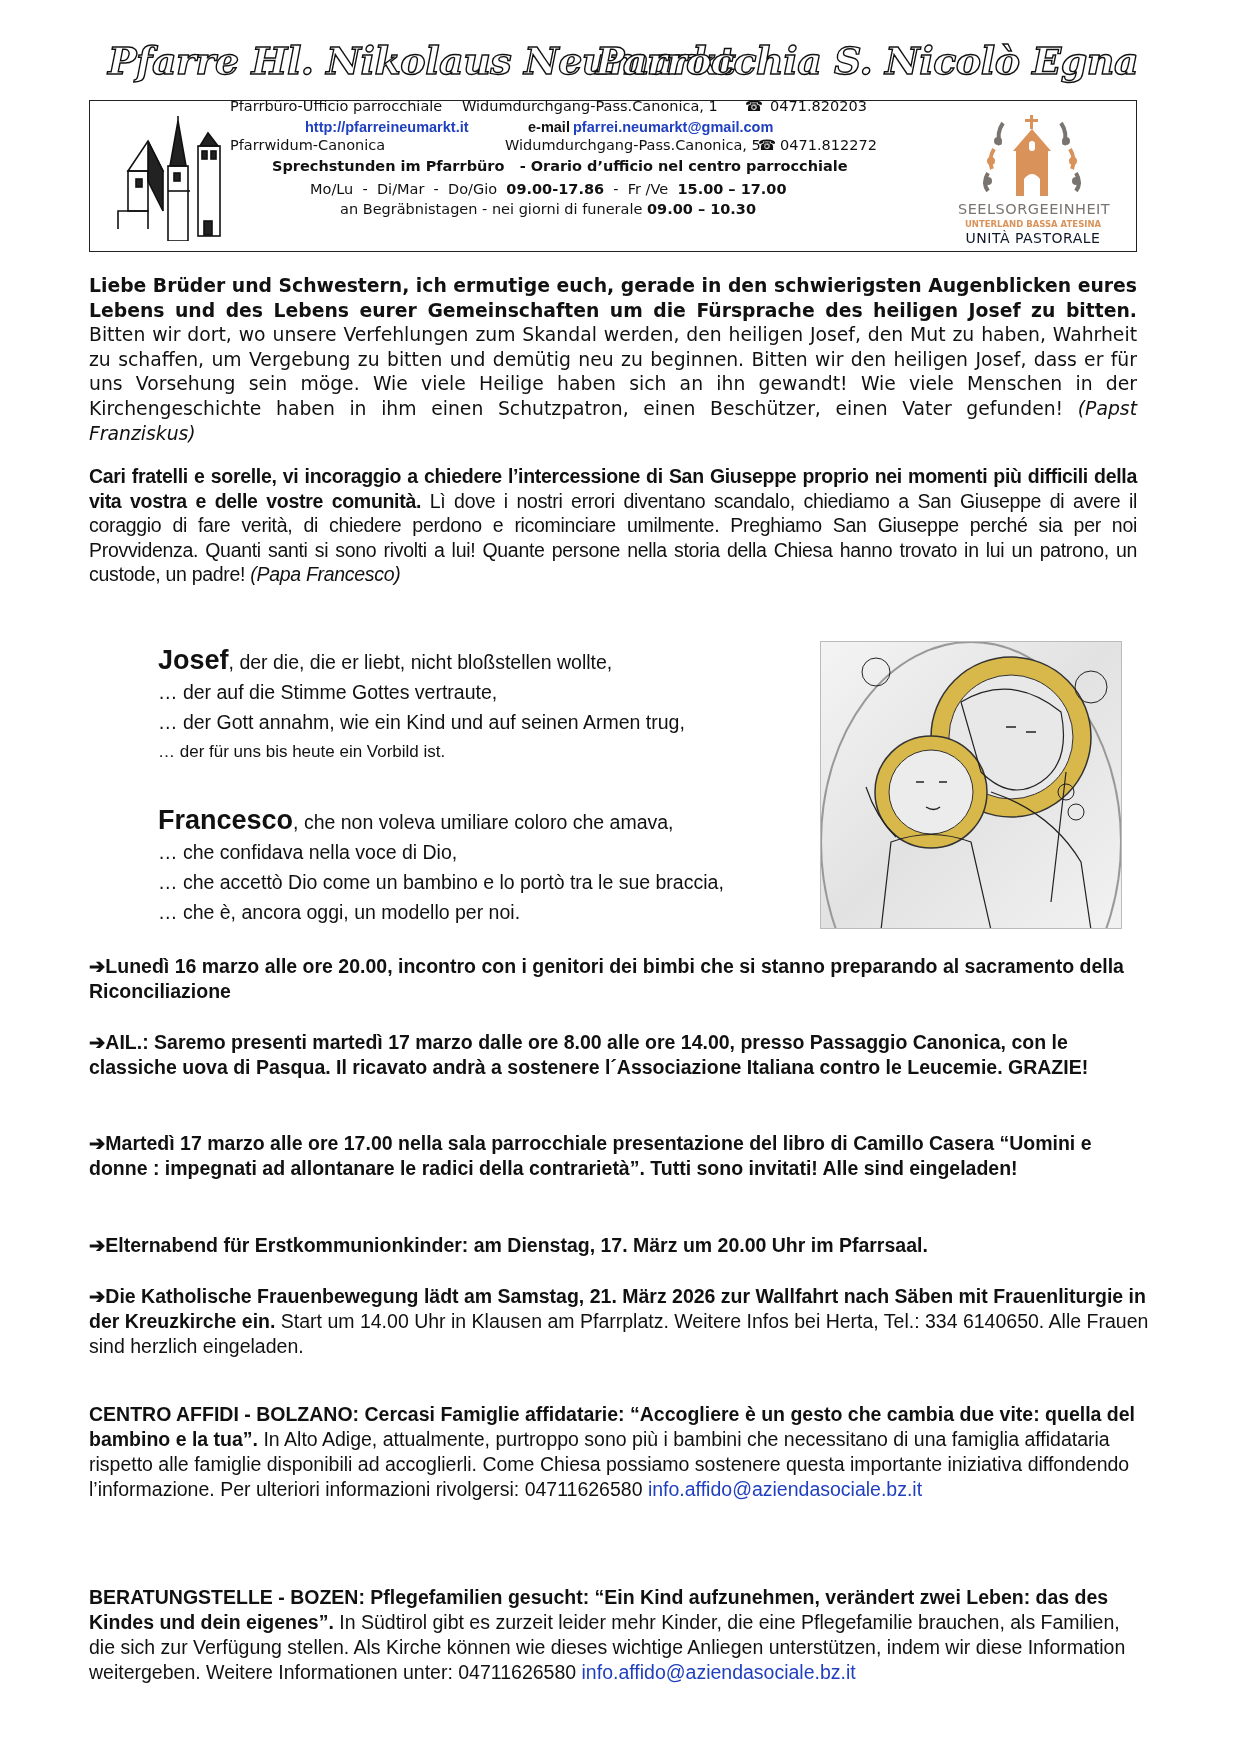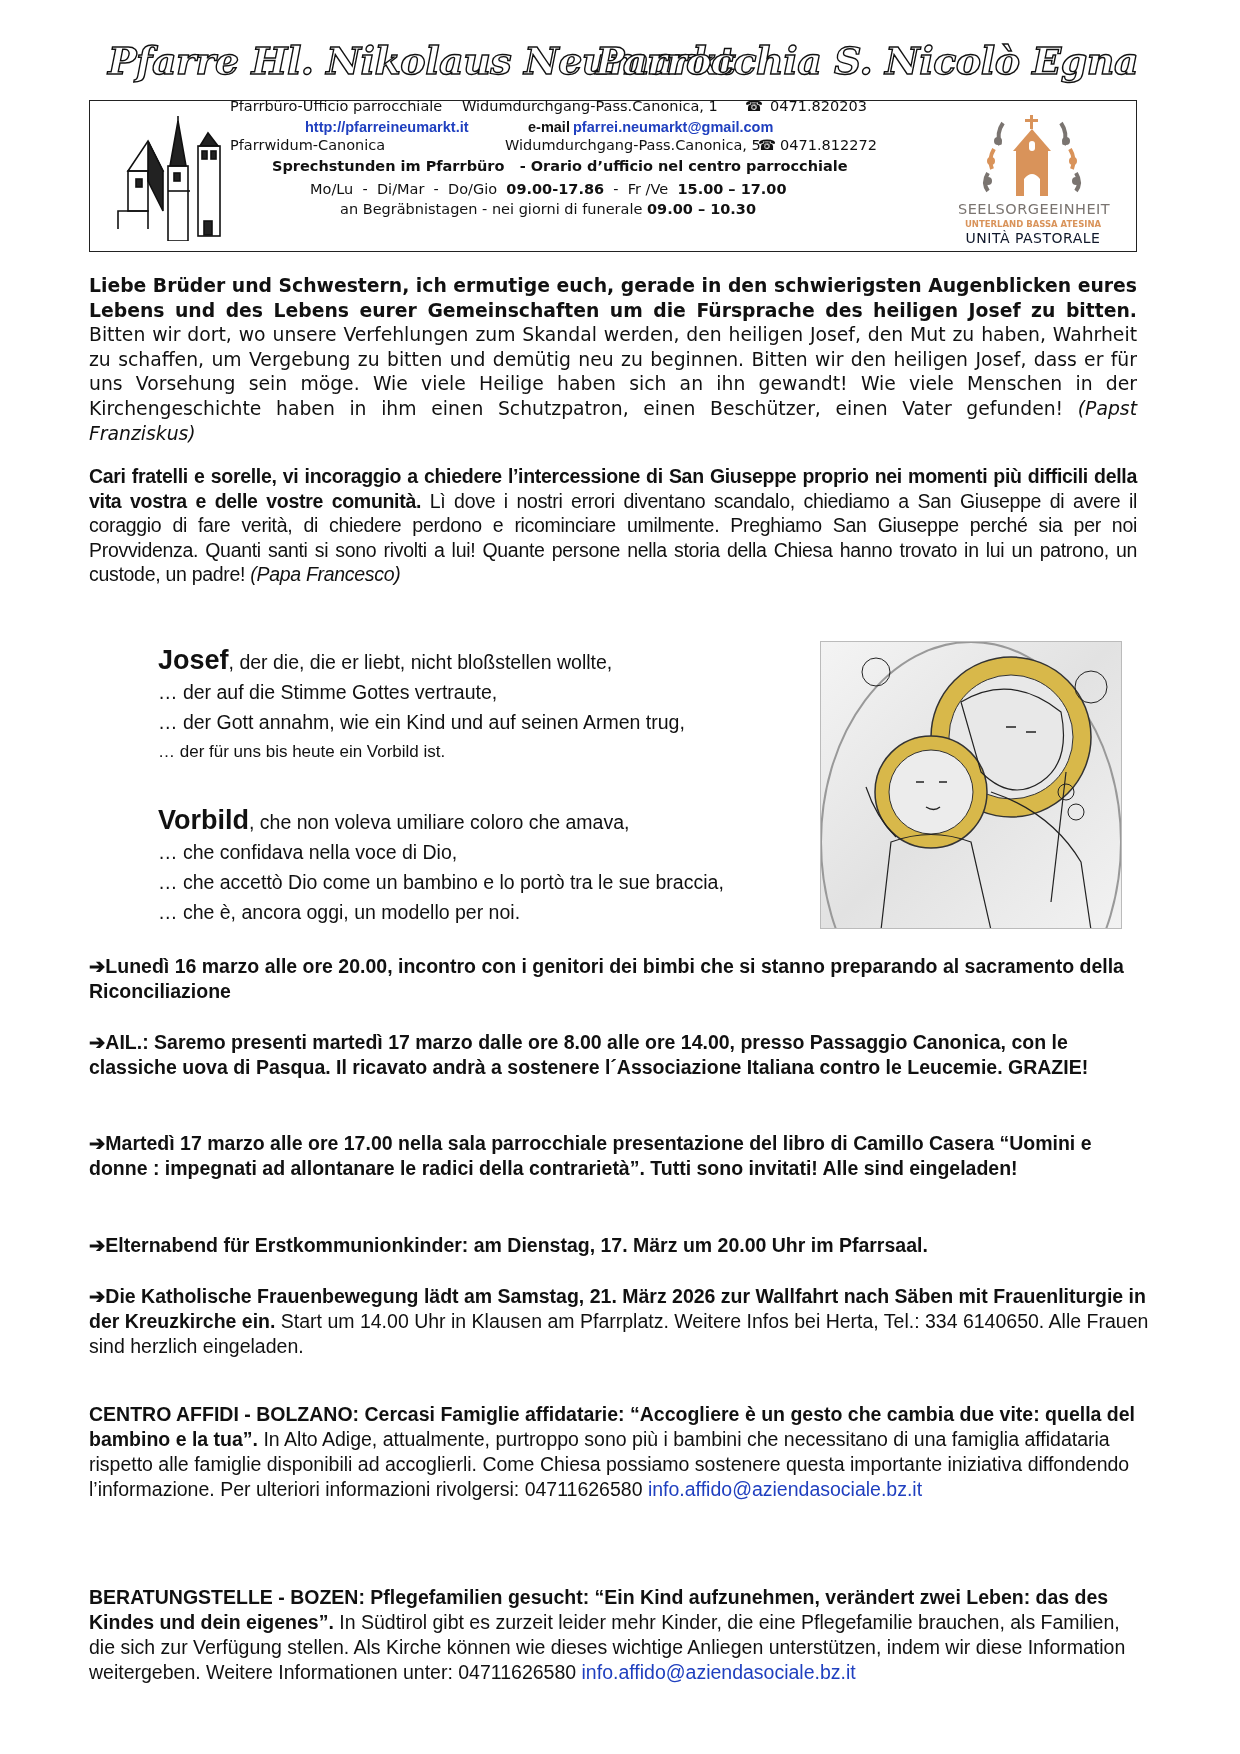--- a/index.html
+++ b/index.html
@@ -134,21 +134,21 @@
 </div>
 
 <div class="poem" style="top:645px;">
   <div><span class="big">Josef</span><span>, der die, die er liebt, nicht bloßstellen wollte,</span></div>
   <div>… der auf die Stimme Gottes vertraute,</div>
   <div>… der Gott annahm, wie ein Kind und auf seinen Armen trug,</div>
   <div class="small">… der für uns bis heute ein Vorbild ist.</div>
 </div>
 
 <div class="poem" style="top:805px;">
-  <div><span class="big">Vorbild</span><span>, che non voleva umiliare coloro che amava,</span></div>
+  <div><span class="big">Francesco</span><span>, che non voleva umiliare coloro che amava,</span></div>
   <div>… che confidava nella voce di Dio,</div>
   <div>… che accettò Dio come un bambino e lo portò tra le sue braccia,</div>
   <div>… che è, ancora oggi, un modello per noi.</div>
 </div>
 
 <div class="icon-box" title="Silver icon of Saint Joseph holding the Child Jesus with golden halos">
   <svg width="302" height="288" viewBox="0 0 302 288">
     <ellipse cx="150" cy="200" rx="150" ry="200" fill="none" stroke="#999" stroke-width="2"></ellipse>
     <circle cx="190" cy="95" r="80" fill="#d8b84a" stroke="#333" stroke-width="1.5"></circle>
     <circle cx="190" cy="95" r="62" fill="#e8e8e8" stroke="#333" stroke-width="1"></circle>

